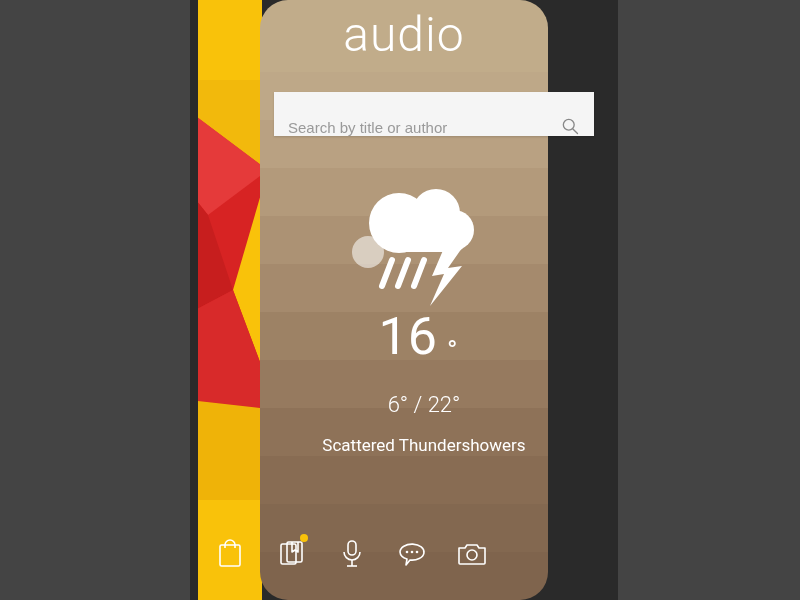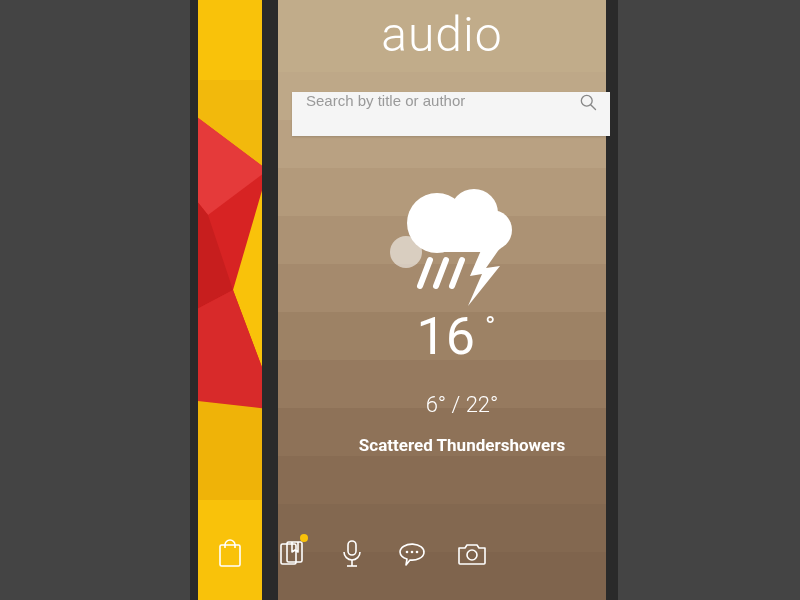--- a/index.html
+++ b/index.html
@@ -42,39 +42,40 @@
     position: absolute;
     left: -50px;
     top: 80px;
     width: 200px;
     height: 420px;
   }
 
   
   .main {
     position: absolute;
-    left: 80px;
-    top: 0;
-    width: 328px;
+    left: 62px;
+    top: 0;
+    width: 288px;
     height: 100%;
     background: linear-gradient(
       to bottom,
       #c1ac8a 0%,   #c1ac8a 12%,
       #bea888 12%,  #bea888 20%,
       #b9a182 20%,  #b9a182 28%,
       #b39a7b 28%,  #b39a7b 36%,
       #ac9274 36%,  #ac9274 44%,
       #a58a6d 44%,  #a58a6d 52%,
       #9d8265 52%,  #9d8265 60%,
       #967a5f 60%,  #967a5f 68%,
       #8e7258 68%,  #8e7258 76%,
       #886c53 76%,  #886c53 84%,
       #836850 84%,  #836850 92%,
       #7f644d 92%,  #7f644d 100%
     );
+    border-radius: 28px;
   }
 
   .title {
     position: absolute;
     top: 6px;
     left: 0;
     width: 100%;
     text-align: center;
     font-size: 48px;
     font-weight: 300;
@@ -83,21 +84,21 @@
   }
 
   .search {
     position: absolute;
     top: 92px;
     left: 14px;
     width: 320px;
     height: 44px;
     background: #f5f5f5;
     display: flex;
-    align-items: flex-start;
+    align-items: flex-end;
     padding: 0 14px;
     box-shadow: 0 1px 2px rgba(0,0,0,.15);
   }
   .search input {
     flex: 1;
     border: none;
     background: transparent;
     font-size: 15px;
     color: #555;
     outline: none;
@@ -119,36 +120,36 @@
   .weather-icon {
     margin-left: 30px;
     margin-top: 10px;
   }
   .temp-current {
     font-size: 52px;
     font-weight: 400;
     margin-top: -6px;
     margin-left: 28px;
     display: flex;
-    align-items: flex-start;
+    align-items: flex-end;
   }
   .temp-current .deg {
     font-size: 28px;
     margin-top: 4px;
     margin-left: 10px;
   }
   .temp-range {
     font-size: 22px;
     font-weight: 300;
     margin-top: 25px;
     margin-left: 40px;
   }
   .cond {
     font-size: 17px;
-    font-weight: 700;
+    font-weight: 400;
     margin-top: 18px;
     margin-left: 40px;
   }
 
   
   .toolbar {
     position: absolute;
     bottom: 22px;
     left: 0;
     width: 100%;

